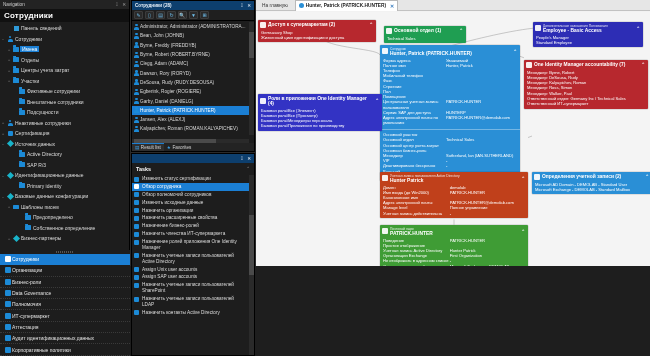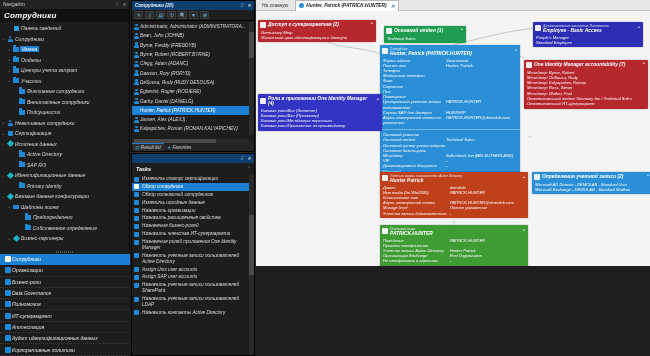--- a/index.html
+++ b/index.html
@@ -1,18 +1,18 @@
 <!DOCTYPE html>
 <html><head>
 <meta charset="utf-8">
 <style>
   * { box-sizing: border-box; margin:0; padding:0; }
   html,body { width:650px; height:356px; overflow:hidden; background:#1e1e1e;
     font-family:"Liberation Sans", sans-serif; font-size:5px; color:#fff; -webkit-font-smoothing:none; }
-  #app { position:relative; width:650px; height:266px; background:#2b2b2b;font-style:italic; }
+  #app { position:relative; width:650px; height:266px; background:#2b2b2b; }
 
   
   #nav { position:absolute; left:0; top:0; width:130px; height:356px; background:#1d1d1d;
          border-right:1px solid #000; }
   #nav .nav-top { height:9px; background:#232323; display:flex; align-items:center; padding:0 3px;
          font-size:4.6px; color:#cfcfcf; }
   #nav .nav-top .sp { margin-left:auto; display:flex; gap:4px; color:#9a9a9a; }
   #nav .nav-title { height:13px; background:#111; display:flex; align-items:center; padding:0 4px;
          font-size:8px; font-weight:bold; color:#fff; letter-spacing:.2px; }
   #tree { position:absolute; top:22px; left:0; right:0; bottom:106px; overflow:hidden; padding-top:1px; }

